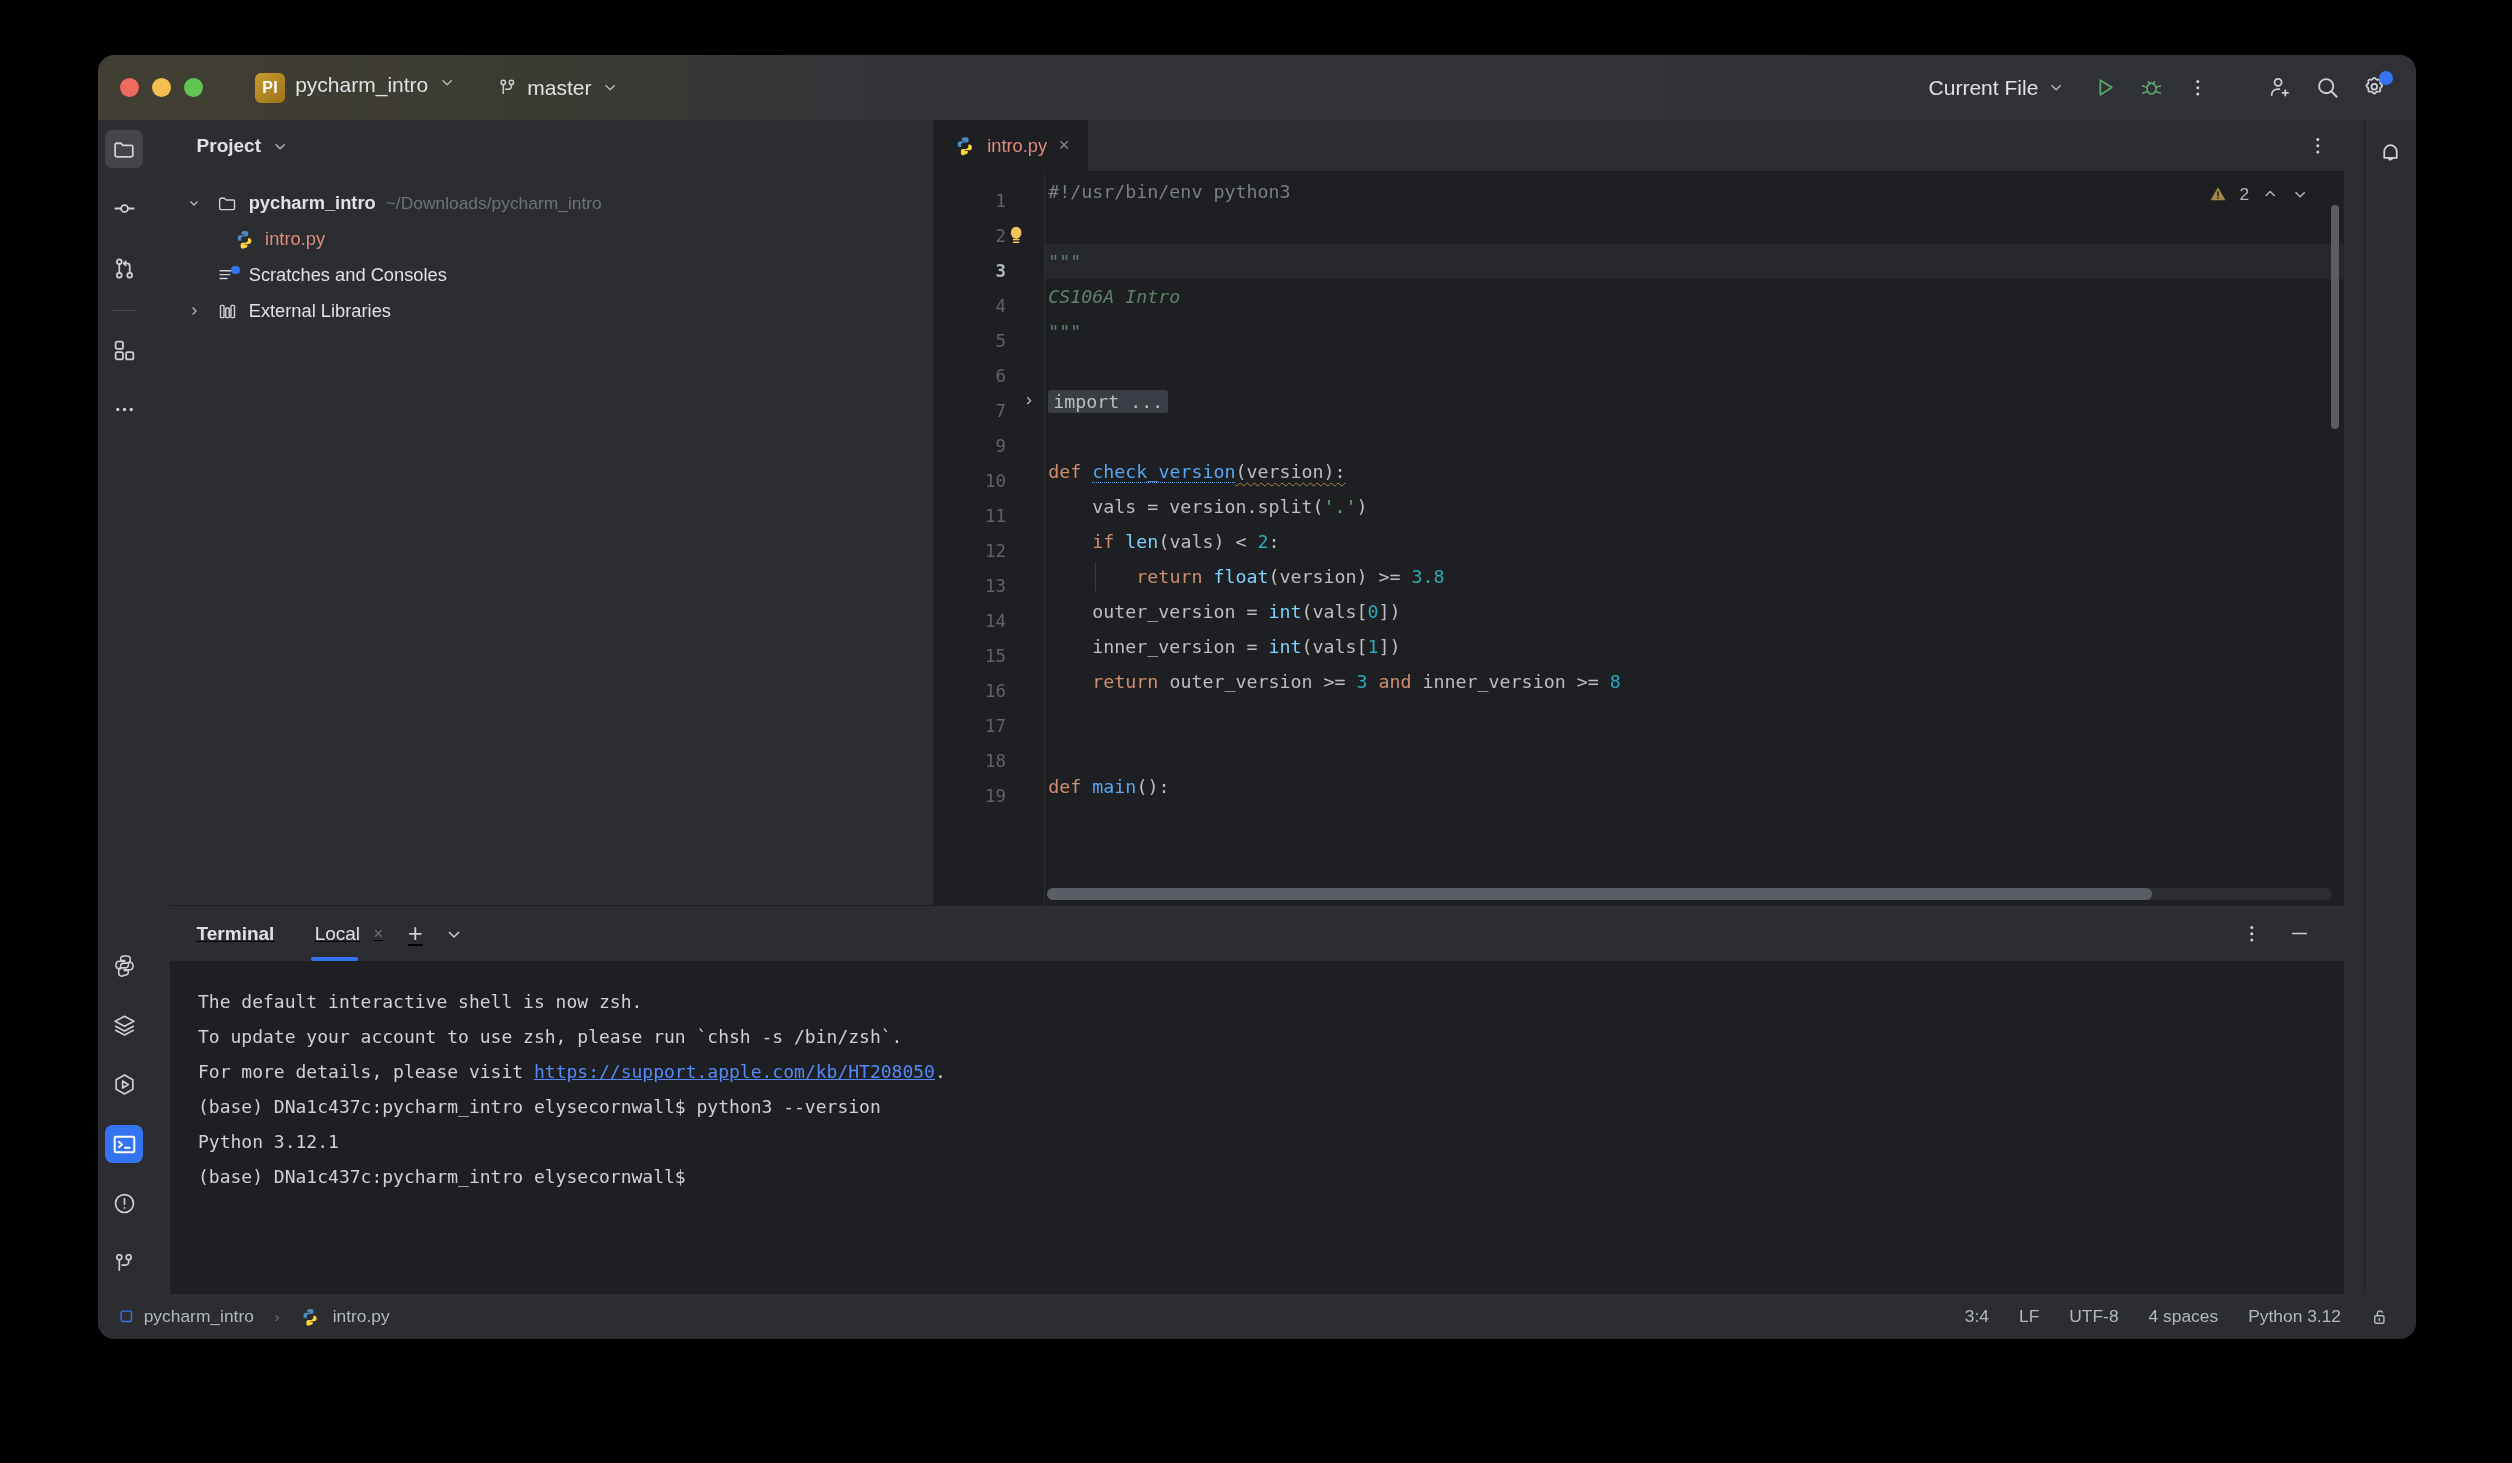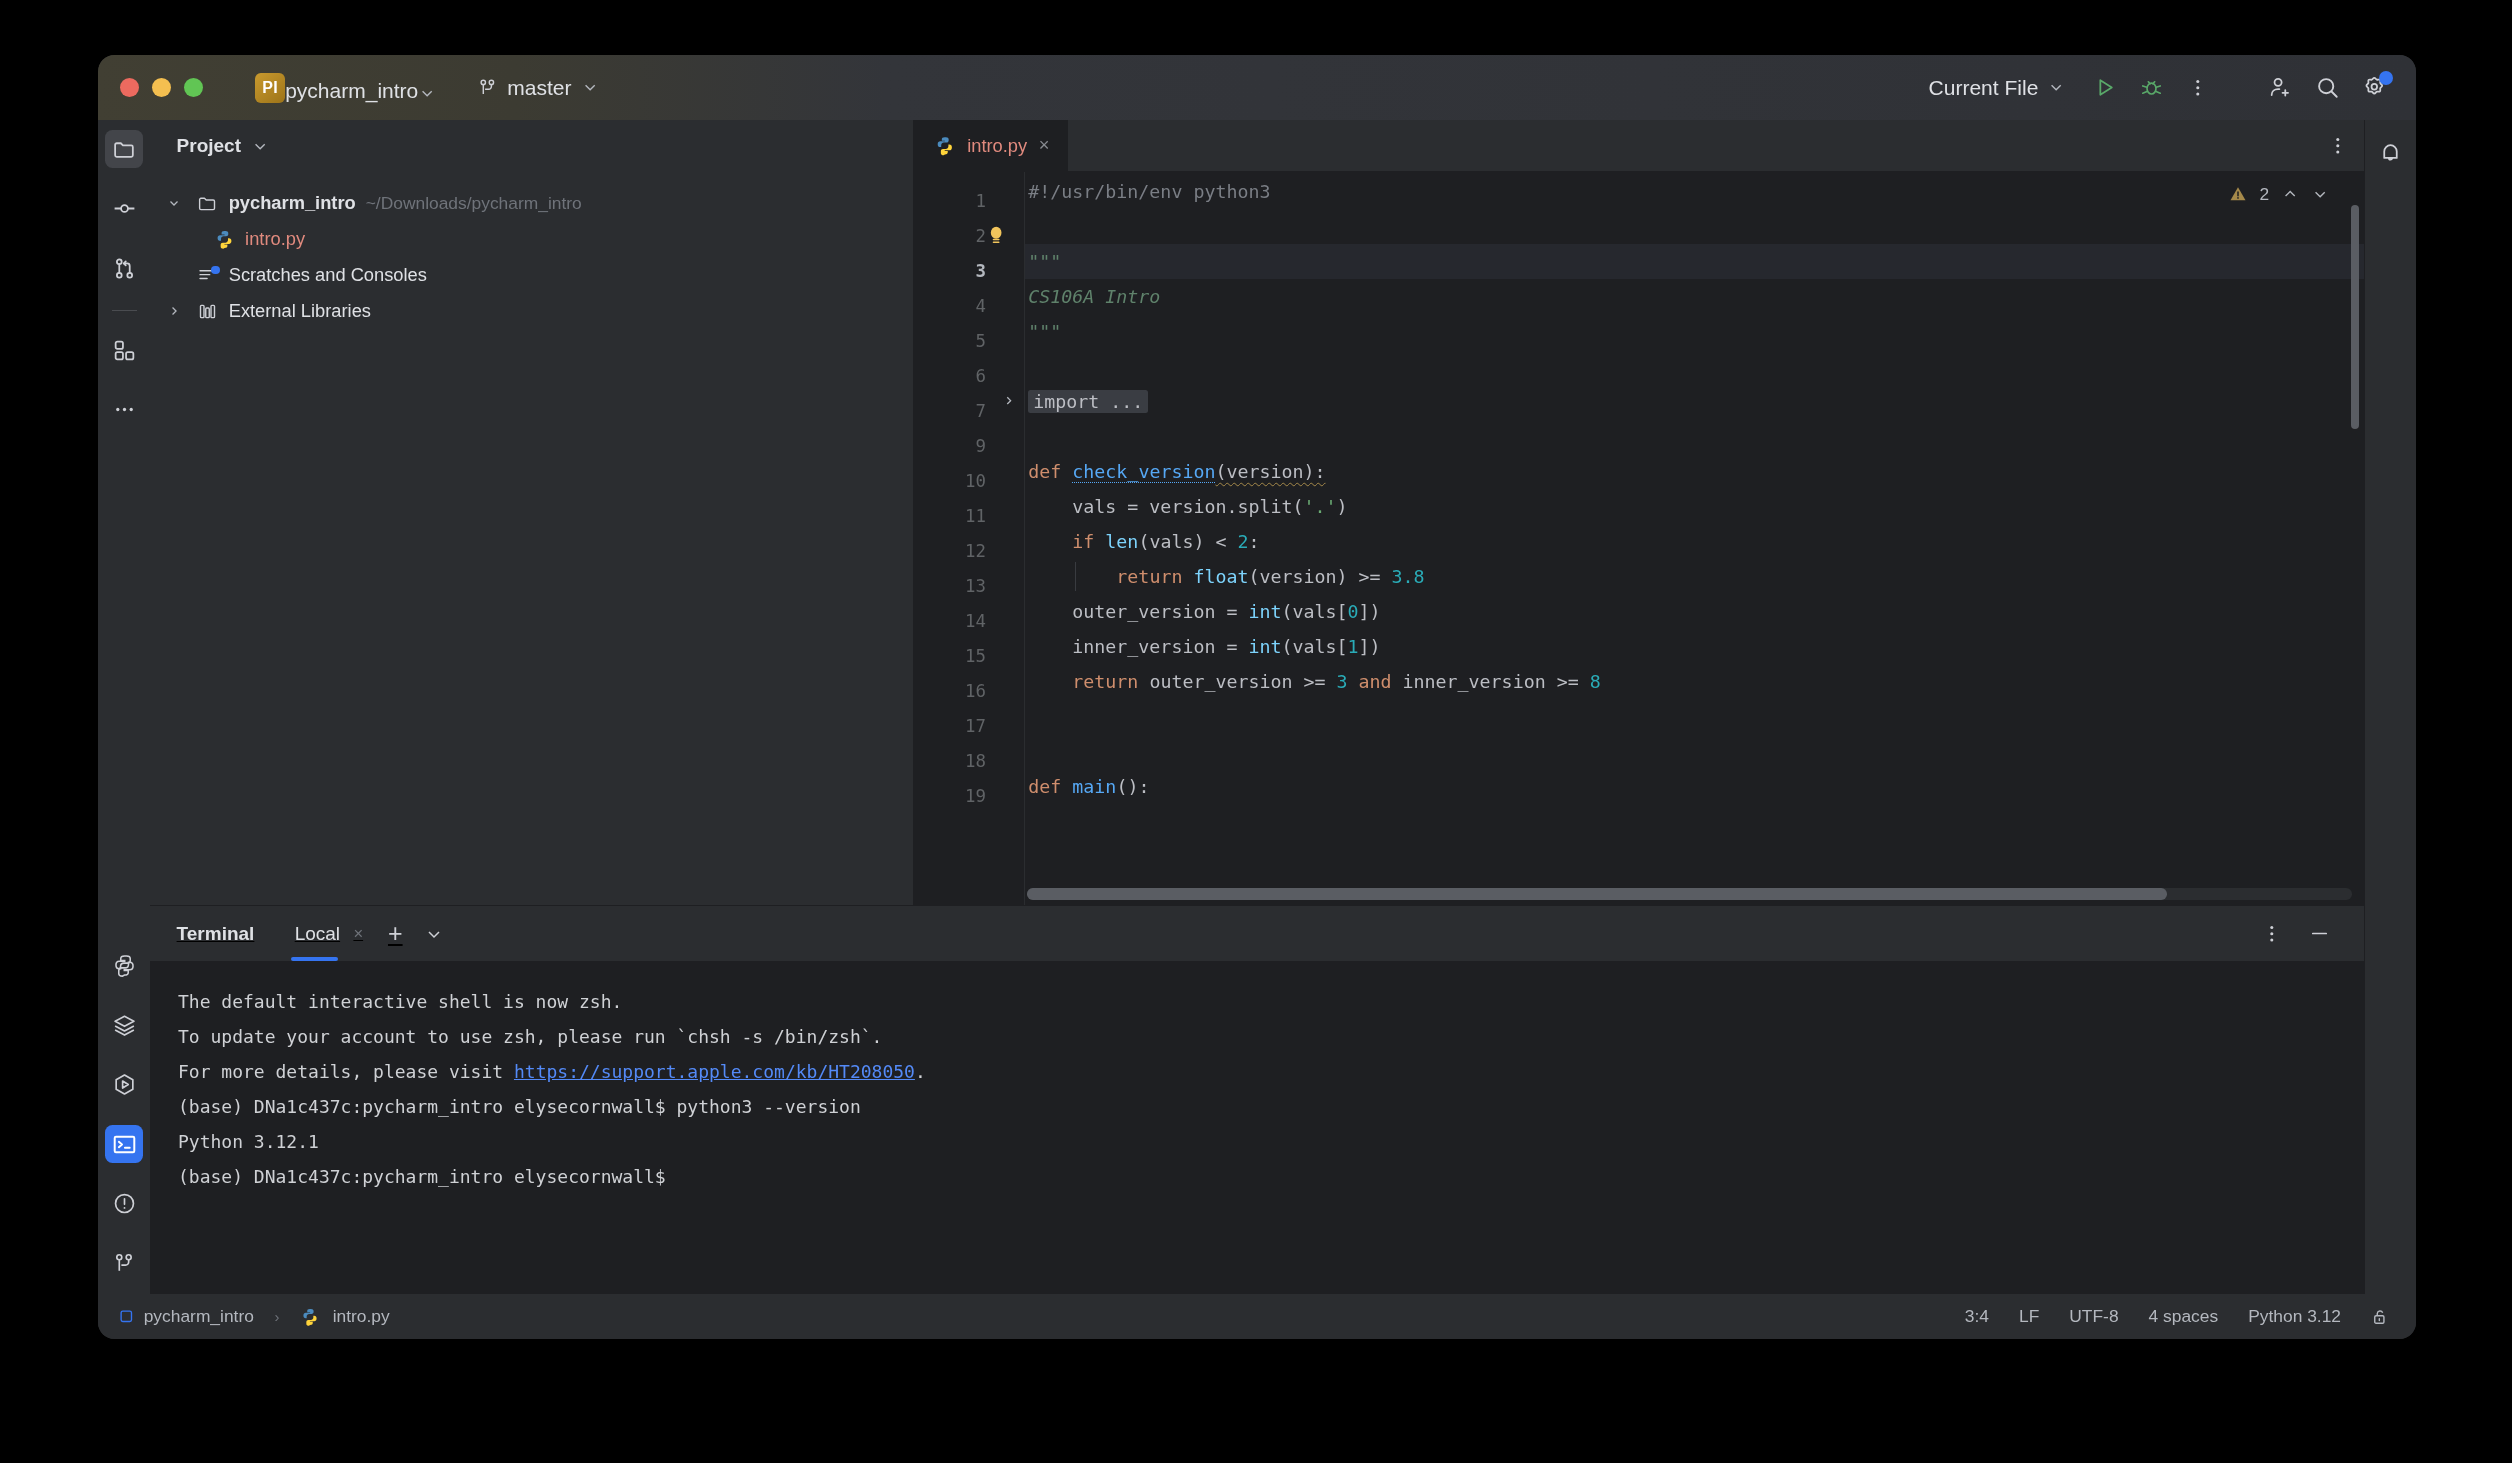--- a/index.html
+++ b/index.html
@@ -29,21 +29,21 @@
     flex: 0 0 65px;
     position: relative;
   }
   .traffic { display: flex; gap: 13.3px; padding-left: 21.6px; }
   .tl { width: 19px; height: 19px; border-radius: 50%; }
   .tl.red { background: #ec6a5f; }
   .tl.yellow { background: #f4bf50; }
   .tl.green { background: #61c554; }
 
   .proj-chip {
-    display: flex; align-items: flex-end; gap: 0;
+    display: flex; align-items: flex-start; gap: 10px;
     margin-left: 52px;
   }
   .proj-badge {
     width: 30px; height: 30px; border-radius: 5.8px;
     background: linear-gradient(140deg,#c99a2e,#9d7419);
     color: #fff; font-size: 16px; font-weight: bold;
     display: flex; align-items: center; justify-content: center;
     letter-spacing: 0.4px;
   }
   .tb-label { color: #dfe1e5; font-size: 21px; }
@@ -56,21 +56,21 @@
     display: flex; align-items: center; gap: 0;
   }
   .runcfg { display:flex; align-items:center; gap: 9.1px; margin-right: 15px; }
   .ticon {
     width: 47px; height: 47px; display:flex; align-items:center; justify-content:center;
     border-radius: 6.6px; position: relative;
   }
   .sep-gap { width: 35px; }
 
   
-  .body { flex: 1; display: flex; min-height: 0; }
+  .body { flex: 1; display: flex; min-height: 0; gap: 20px; }
 
   .leftbar {
     width: 52px; background: #2b2d30;
     display: flex; flex-direction: column; align-items: center;
     padding-top: 10px; padding-bottom: 6.6px;
     flex: 0 0 52px;
   }
   .lb-icon {
     width: 38px; height: 38px; margin-bottom: 21.6px;
     display: flex; align-items: center; justify-content: center;

